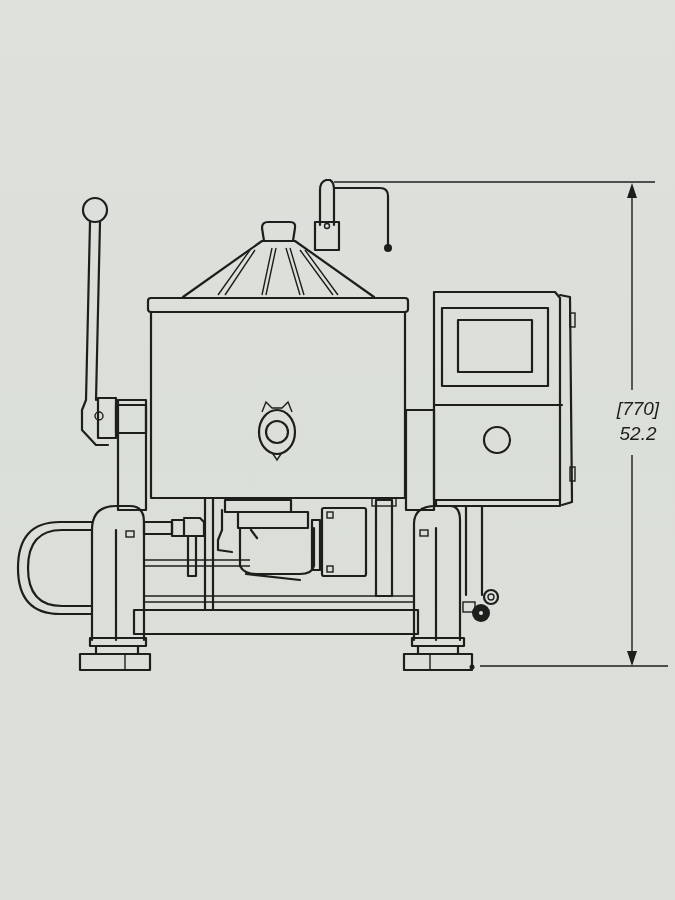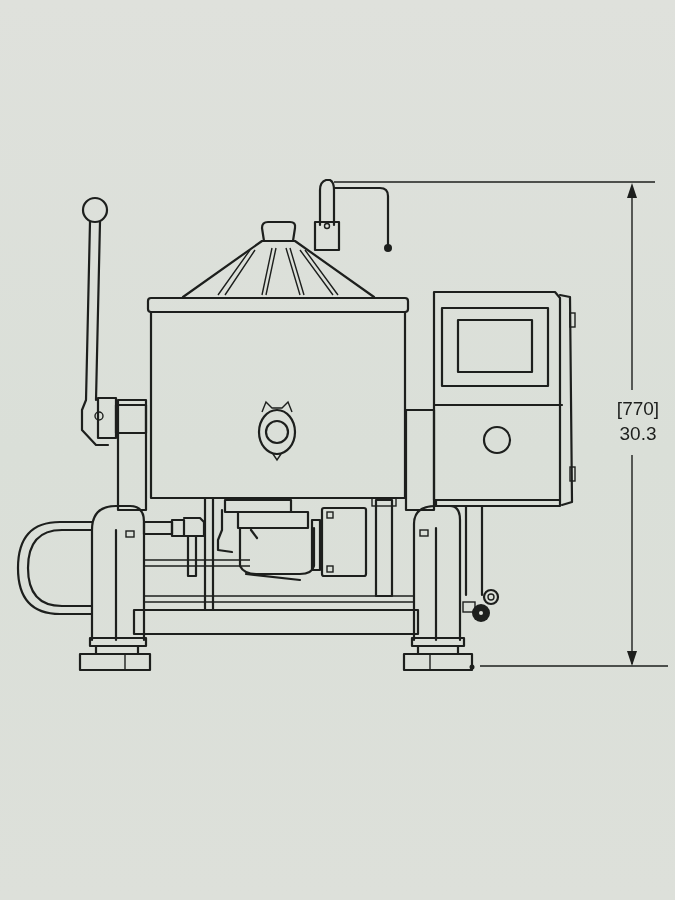--- a/index.html
+++ b/index.html
@@ -4,20 +4,21 @@
   <style>
     html, body { margin: 0; padding: 0; }
     body {
       width: 675px; height: 900px; overflow: hidden;
       background: #dcdfd9;
       font-family: "Liberation Sans", sans-serif;
     }
     .sheet {
       position: relative; width: 675px; height: 900px;
       background: linear-gradient(180deg, #dfe1dc 0%, #dadfd8 50%, #dde0da 100%);
+      font-style: italic;
     }
     svg.drawing { position: absolute; left: 0; top: 0; }
     .ln { fill: none; stroke: #1d1f1d; stroke-width: 2.2; stroke-linejoin: round; stroke-linecap: round; }
     .ln-thin { fill: none; stroke: #1d1f1d; stroke-width: 1.4; }
     .fill-dark { fill: #1d1f1d; }
     .dim-label {
       position: absolute;
       color: #1d1f1d;
       font-size: 19px;
       line-height: 22px;
@@ -161,14 +162,14 @@
     <g>
       <line class="ln-thin" x1="632" y1="186" x2="632" y2="390"></line>
       <line class="ln-thin" x1="632" y1="455" x2="632" y2="664"></line>
       <path class="fill-dark" d="M632 183 L627 198 L637 198 Z"></path>
       <path class="fill-dark" d="M632 666 L627 651 L637 651 Z"></path>
       <line class="ln-thin" x1="480" y1="666" x2="668" y2="666"></line>
     </g>
   </svg>
 
   <div class="dim-label dim-mm">[770]</div>
-  <div class="dim-label dim-in">30.3</div>
+  <div class="dim-label dim-in">52.2</div>
 </div>
 
 </body></html>

